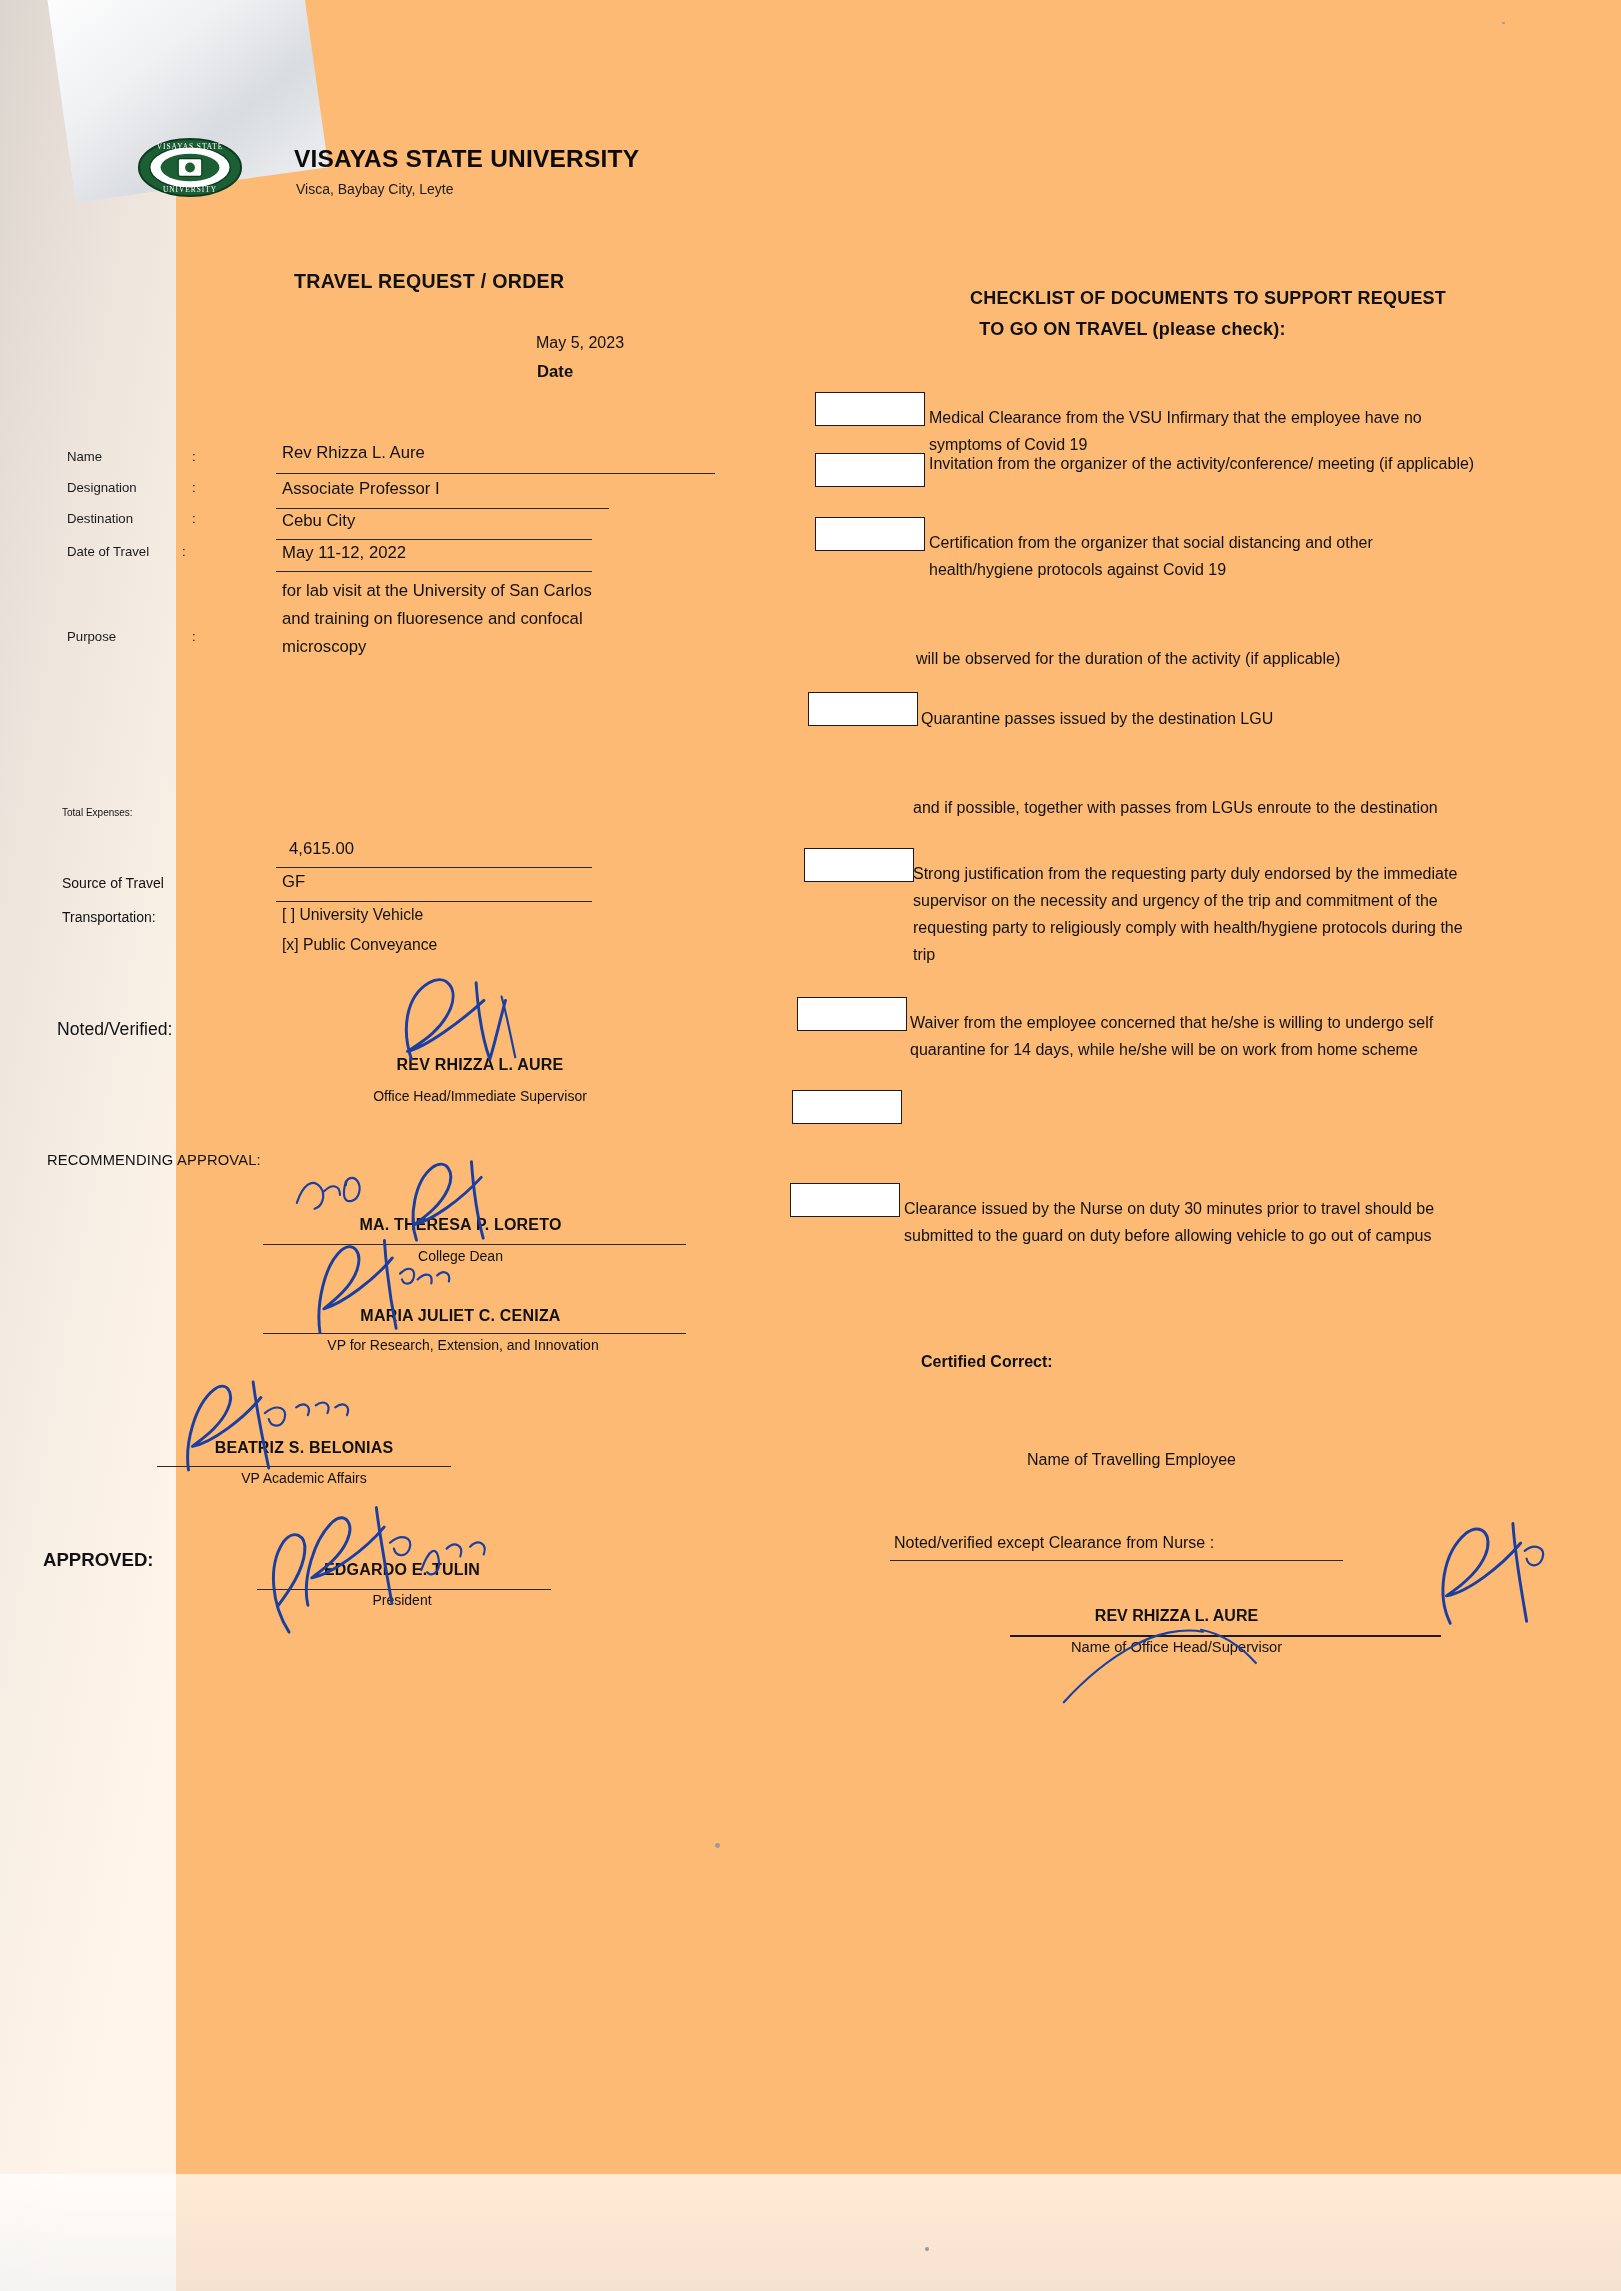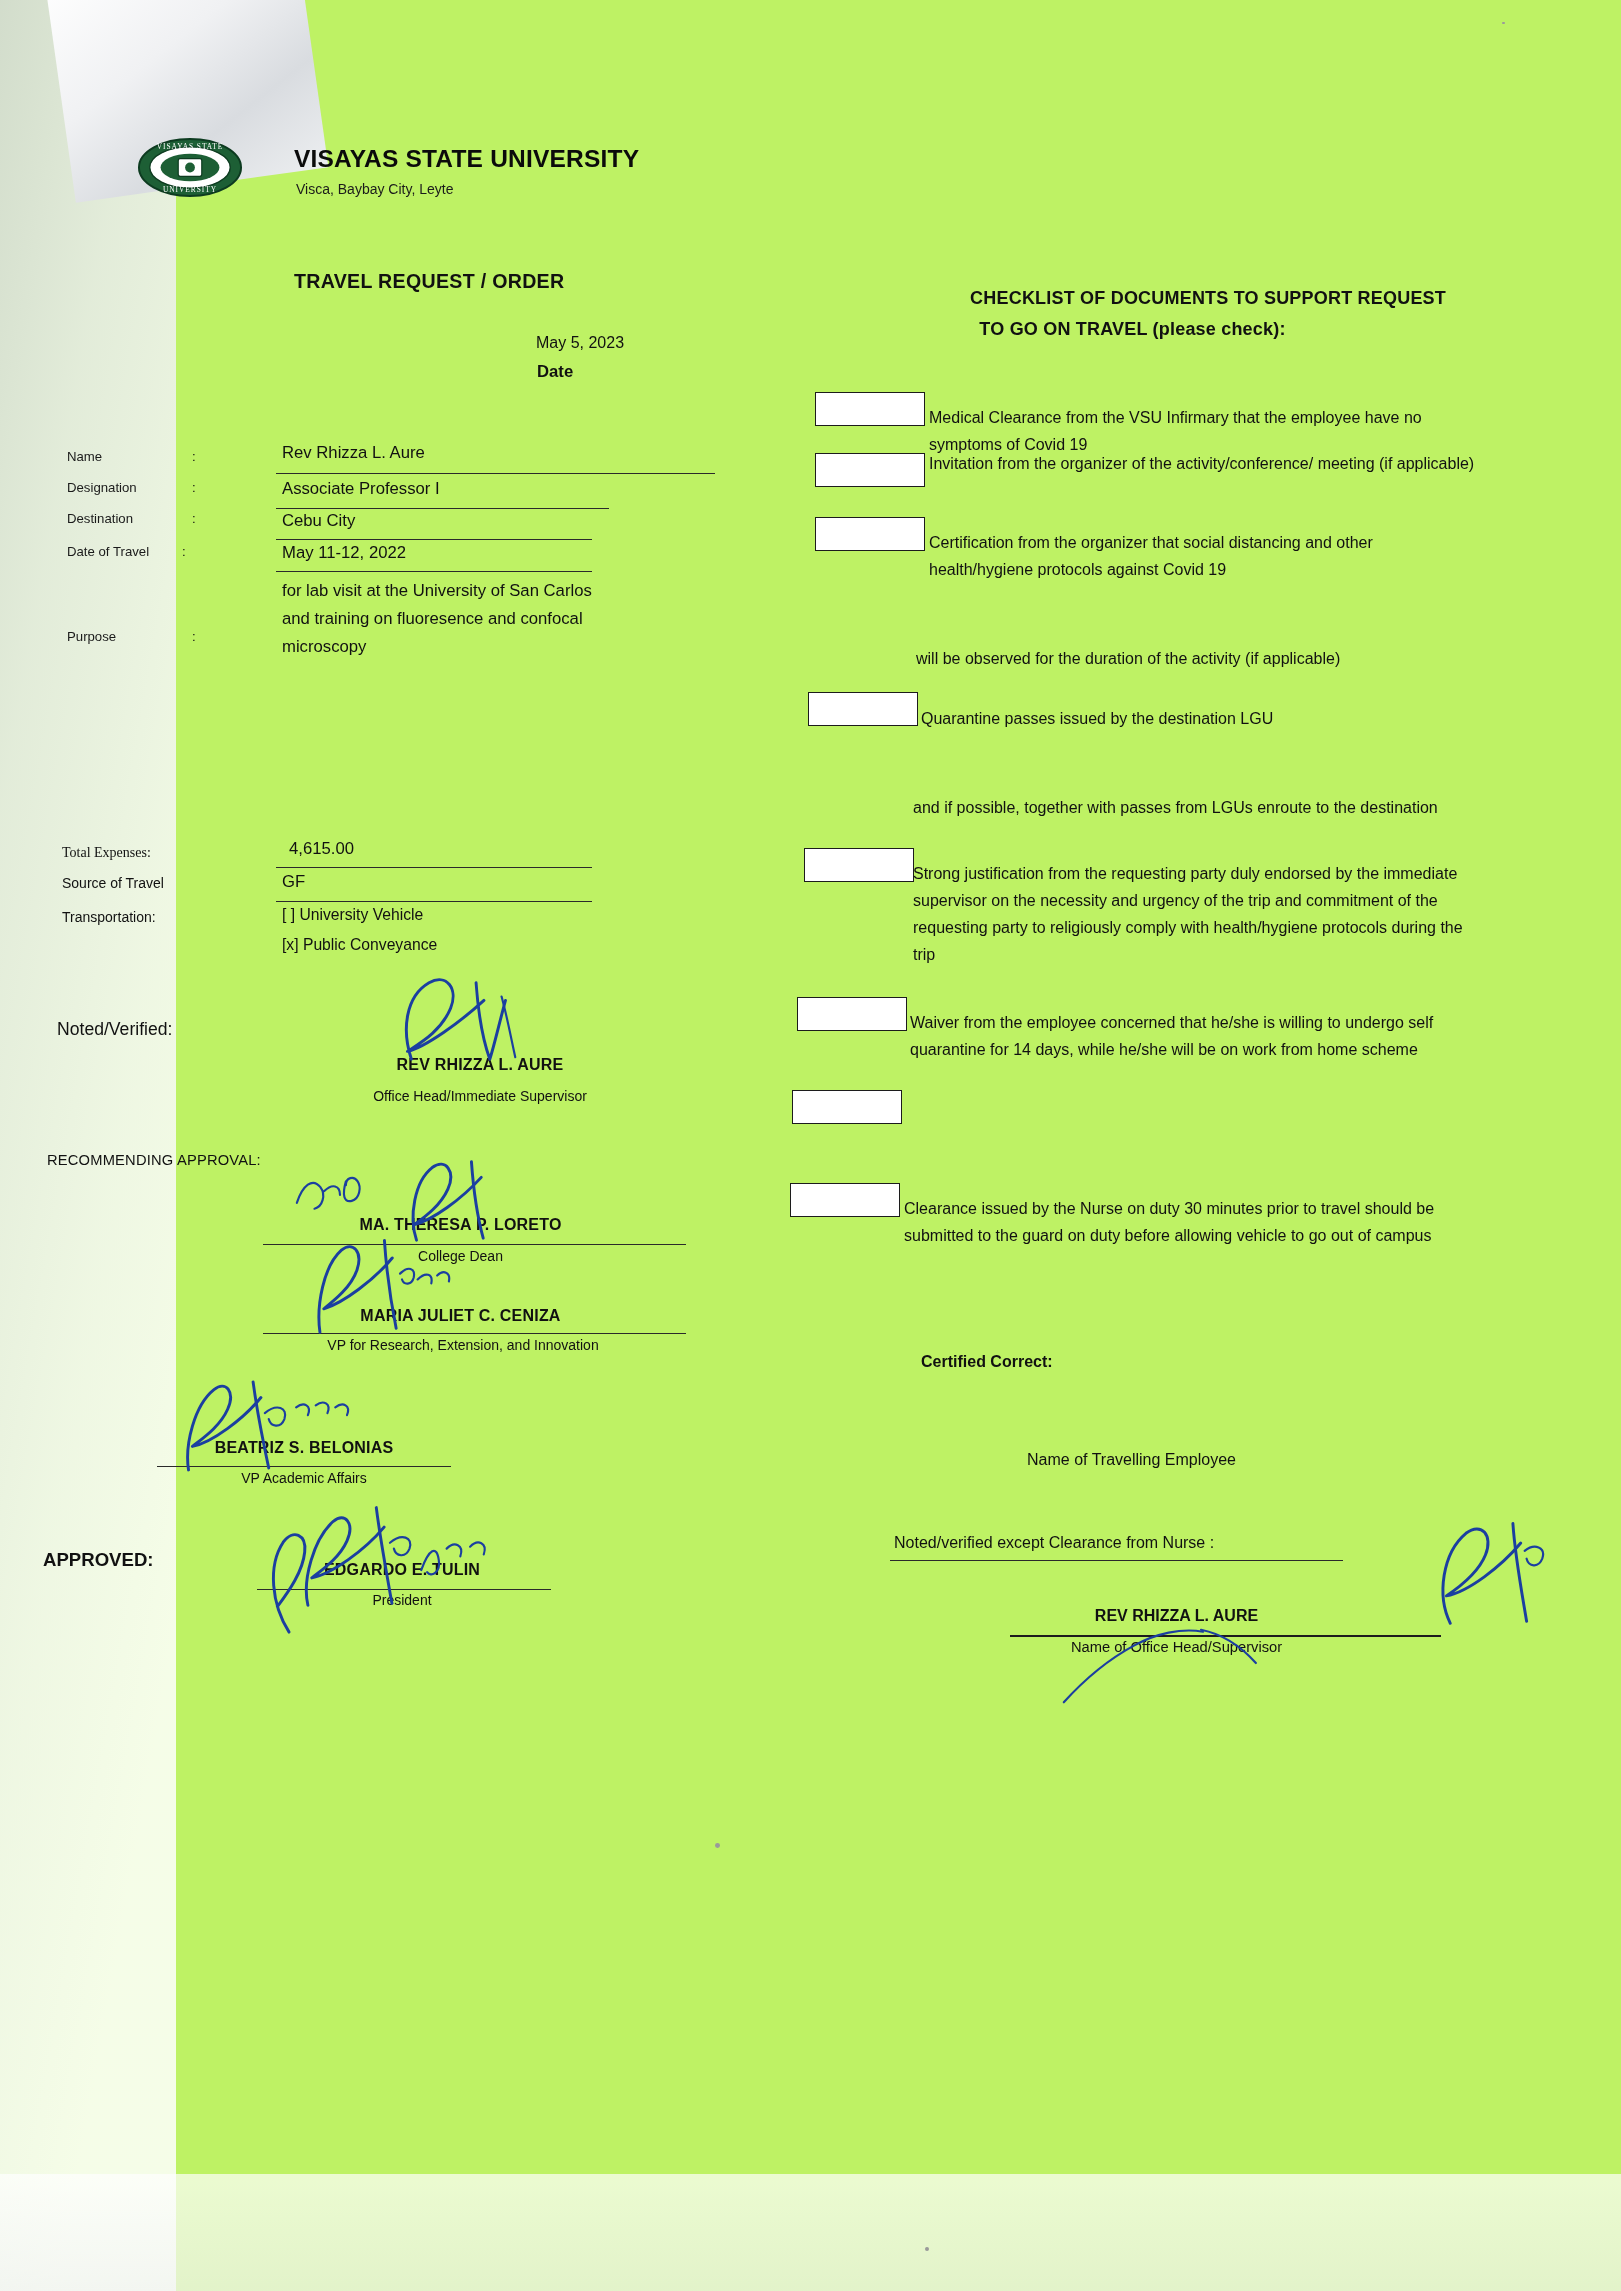--- a/index.html
+++ b/index.html
@@ -12,21 +12,21 @@
     height: 2292px;
     position: relative;
     font-family: "Liberation Sans", sans-serif;
     color: #111;
     overflow: hidden;
   }
   
   .page {
     position: absolute;
     inset: 0;
-    background: #bef264;
+    background: #fdba74;
   }
   .scan-shadow-left {
     position: absolute;
     top: 0; left: 0;
     width: 176px; height: 2292px;
     background: linear-gradient(100deg, #d6d9de 0%, #e9ebee 25%, #f7f8f9 55%, #ffffff 80%);
     opacity: .85;
   }
   .scan-corner {
     position: absolute;
@@ -120,21 +120,21 @@
 
   #lbl-purp   { left: 67px;  top: 629px; }
   #col-purp   { left: 192px; top: 629px; }
   #val-purp   {
     left: 282px; top: 577px;
     width: 323px;
     font-size: 16.7px;
     line-height: 28px;
   }
 
-  #lbl-total  { left: 62px; top: 845px; font-size: 14px; font-family: Liberation Serif, serif; }
+  #lbl-total  { left: 62px; top: 807px; font-size: 10px; }
   #val-total  { left: 289px; top: 839px; font-size: 16.7px; }
   #rule-total { left: 276px; top: 867px; width: 316px; }
 
   #lbl-funds  { left: 62px; top: 875px; font-size: 14px; }
   #val-funds  { left: 282px; top: 872px; font-size: 16.7px; }
   #rule-funds { left: 276px; top: 901px; width: 316px; }
 
   #lbl-transpo{ left: 62px; top: 909px; font-size: 14px; }
   #opt-vehicle{ left: 282px; top: 906px; font-size: 15.7px; }
   #opt-public { left: 282px; top: 936px; font-size: 15.7px; }

